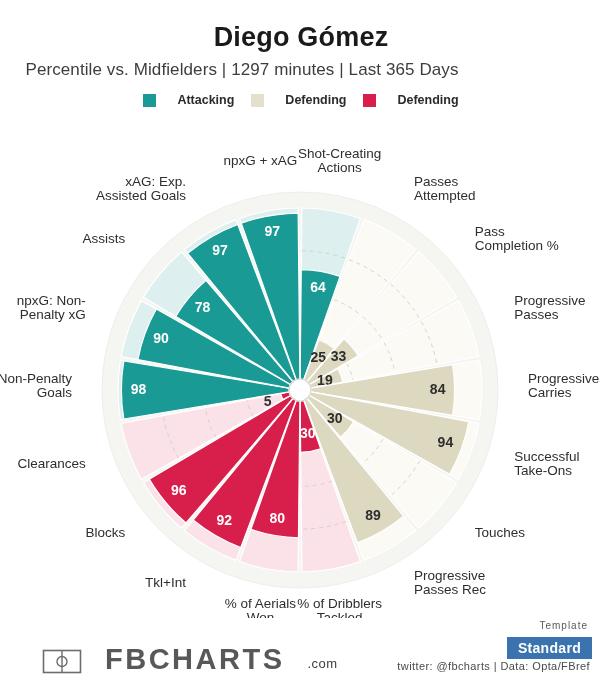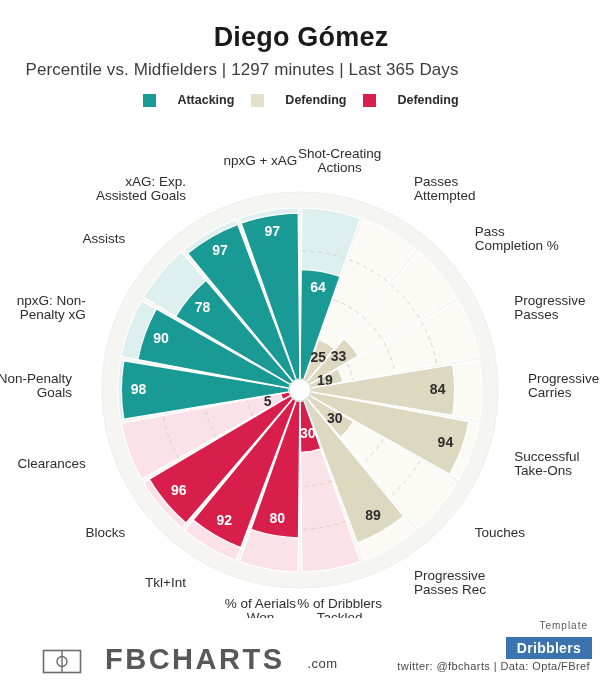--- a/index.html
+++ b/index.html
@@ -204,21 +204,21 @@
     <path d="M282.1463391612509,221.30178213531644 A53.75,53.75 0 0,1 299.43714160375174,218.25294714660373" fill="none" stroke="#cfcfc8" stroke-width="0.9" stroke-dasharray="4,4"></path>
     <path d="M267.9464507732226,180.9790135080565 A96.5,96.5 0 0,1 298.9894728327822,175.50529115622808" fill="none" stroke="#cfcfc8" stroke-width="0.9" stroke-dasharray="4,4"></path>
     <path d="M253.74656238519427,140.65624488079658 A139.25,139.25 0 0,1 298.54180406181274,132.75763516585243" fill="none" stroke="#cfcfc8" stroke-width="0.9" stroke-dasharray="4,4"></path>
     <path d="M241.25066060372933,105.17220848880783 A176.87,176.87 0 0,1 298.1478555433595,95.13969789432187 L299.88481037472127,261.00060313697935 A11,11 0 0,0 296.34622754927926,261.6245507625764 Z" fill="#1a9a95" stroke="#ffffff" stroke-width="1.2"></path>
     <text x="272.23886583638784" y="114.55878452593831" text-anchor="middle" dominant-baseline="middle" class="slice-value" fill="#ffffff">97</text>
     <text x="260.40821549193987" y="47.463832313216585" text-anchor="middle" class="slice-label"><tspan x="260.40821549193987" dy="0">npxG + xAG</tspan></text>
     <circle cx="300" cy="272" r="11" fill="#ffffff" stroke="#d8d8d2" stroke-width="1.2"></circle>
   </svg>
 
 <div class="tpl-cap">Template</div>
-<div class="tpl-badge">Dribblers</div>
+<div class="tpl-badge">Standard</div>
 <div class="footer-note">twitter: @fbcharts | Data: Opta/FBref</div>
 
 <div class="brand">
   <svg class="pitch" viewBox="0 0 40 25">
     <rect x="1.5" y="1.5" width="37" height="22" fill="none" stroke="#6d6d6d" stroke-width="1.6"></rect>
     <line x1="20" y1="1.5" x2="20" y2="23.5" stroke="#6d6d6d" stroke-width="1.4"></line>
     <circle cx="20" cy="12.5" r="5" fill="none" stroke="#6d6d6d" stroke-width="1.4"></circle>
   </svg>
   <div class="wordmark">FBCHARTS</div>
   <div class="dotcom">.com</div>

